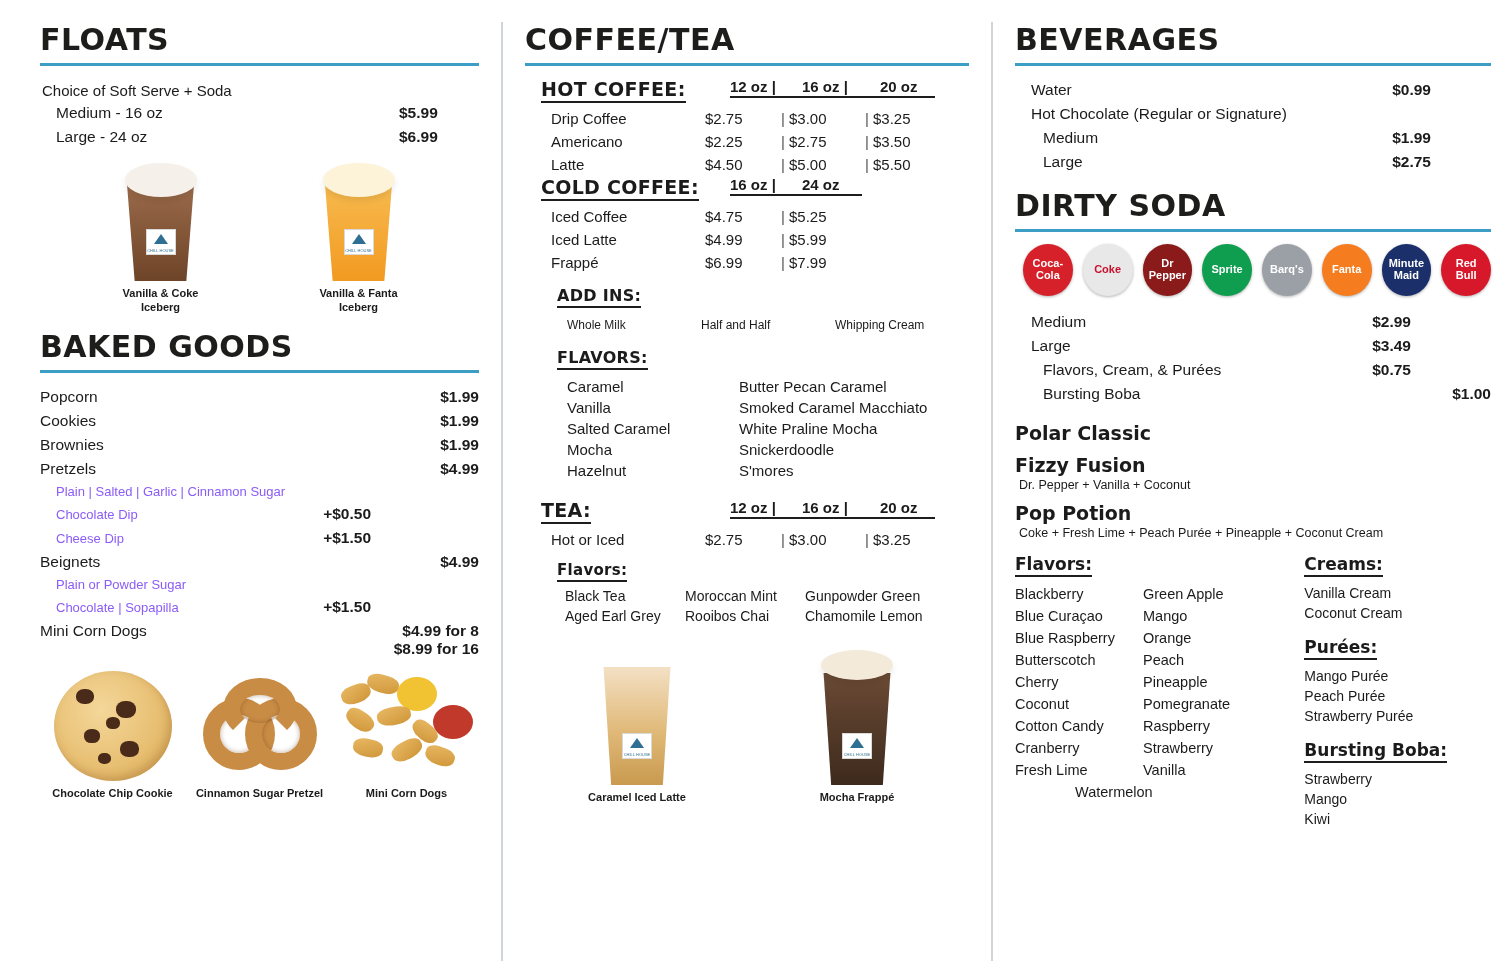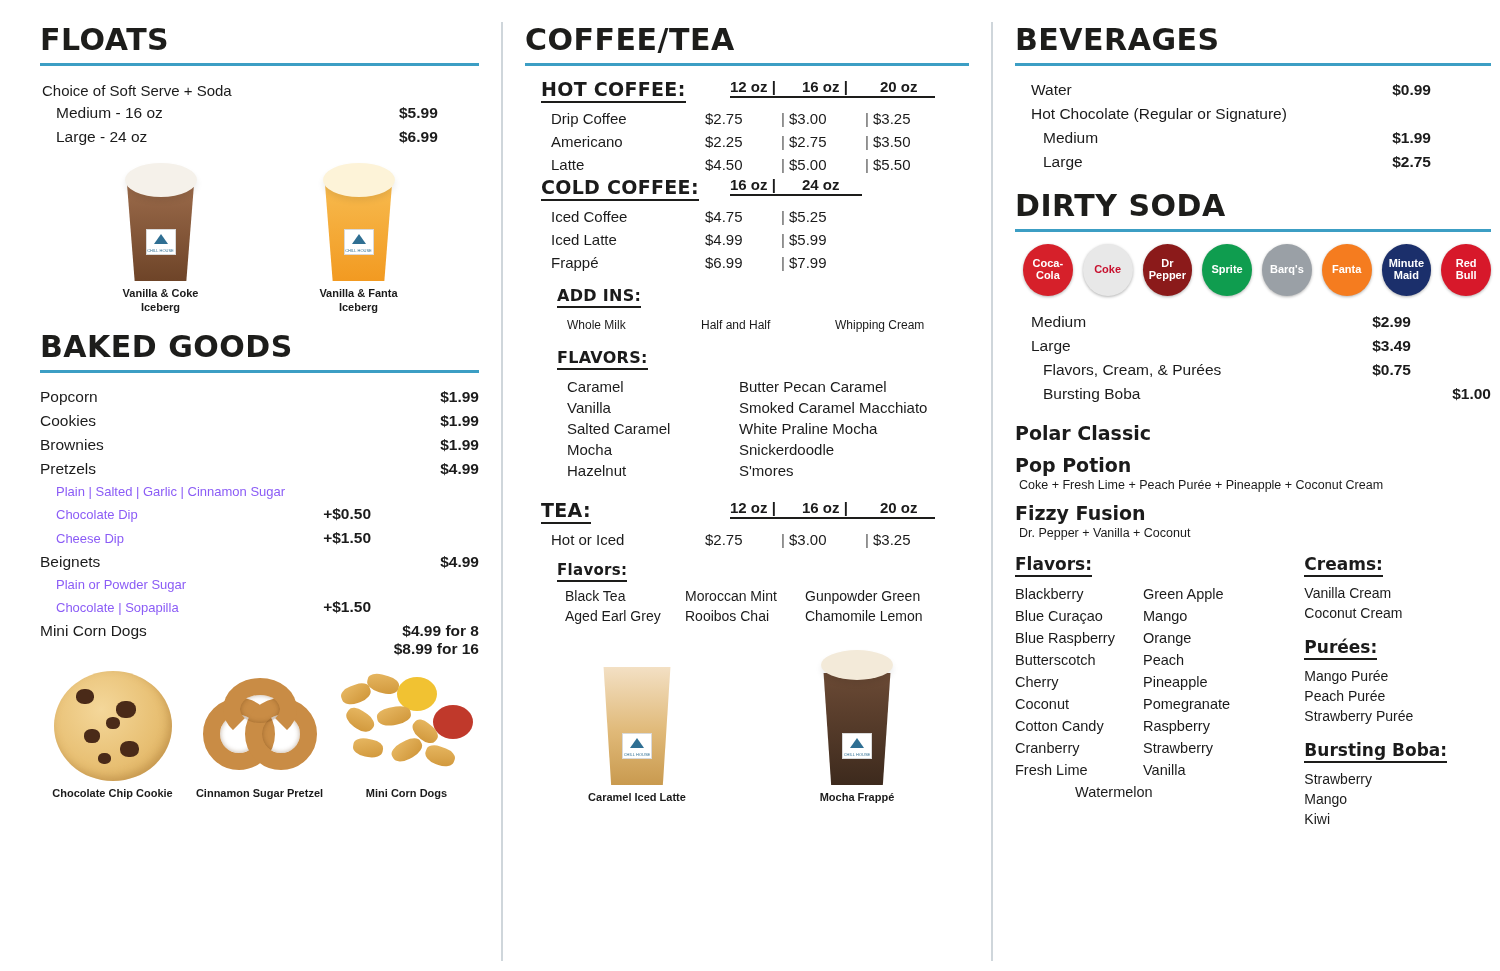--- a/index.html
+++ b/index.html
@@ -531,26 +531,26 @@
     </div>
     <div class="row indent-2">
       <span>Bursting Boba</span>
       <span class="price" style="">$1.00</span>
     </div>
 
     <div style="margin-top:16px">
       <div class="combo-title">Polar Classic</div>
     </div>
     <div>
+      <div class="combo-title">Fizzy Fusion</div>
+      <div class="combo-desc">Dr. Pepper + Vanilla + Coconut</div>
+    </div>
+    <div>
       <div class="combo-title">Pop Potion</div>
       <div class="combo-desc">Coke + Fresh Lime + Peach Purée + Pineapple + Coconut Cream</div>
-    </div>
-    <div>
-      <div class="combo-title">Fizzy Fusion</div>
-      <div class="combo-desc">Dr. Pepper + Vanilla + Coconut</div>
     </div>
 
     <div class="flavor-block">
       <div class="fb-left">
         <div class="fb-head">Flavors:</div>
         <div class="fcols">
           <div class="fc">
             <div>Blackberry</div>
             <div>Blue Curaçao</div>
             <div>Blue Raspberry</div>

